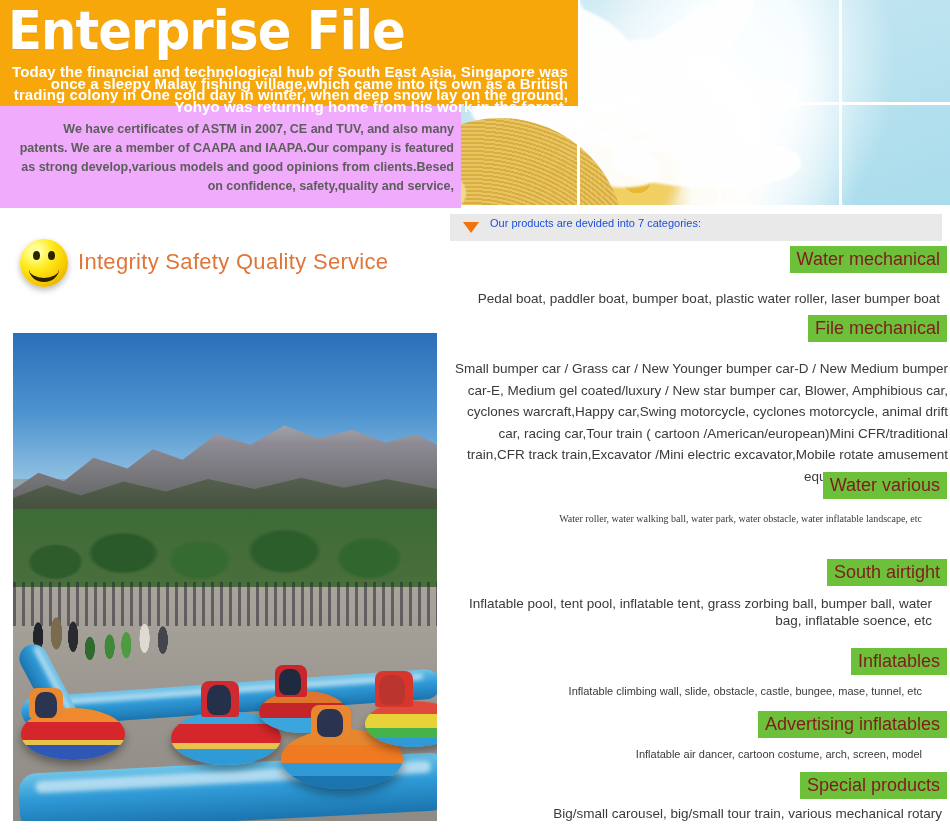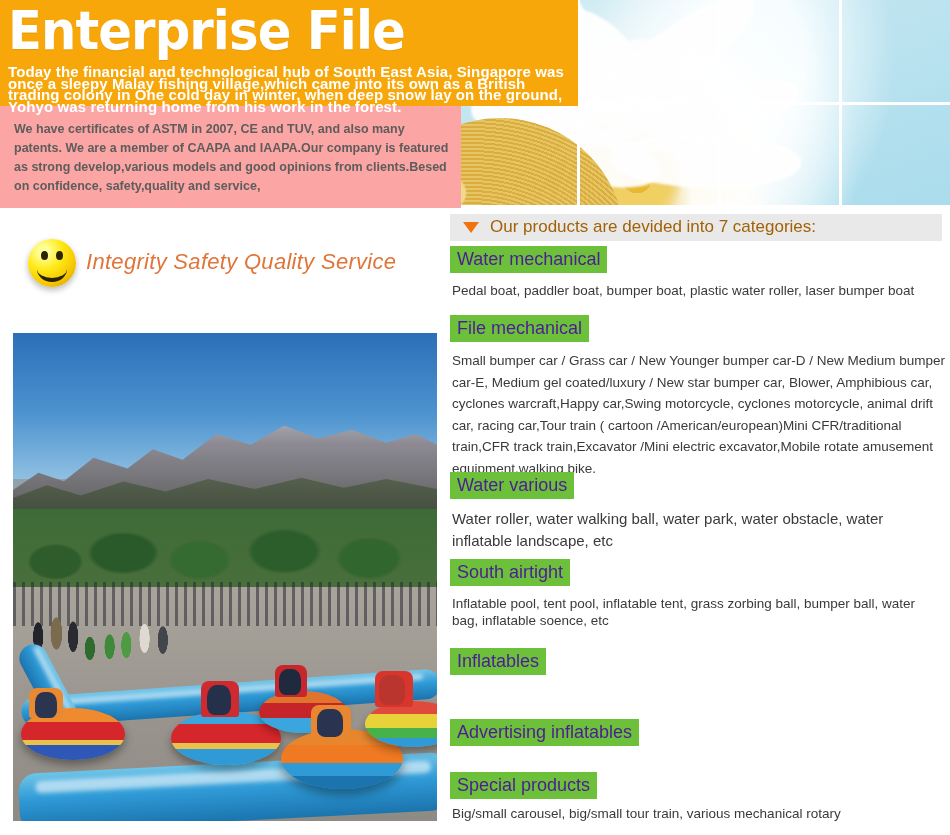--- a/index.html
+++ b/index.html
@@ -3,21 +3,21 @@
 <meta charset="utf-8">
 <style>
   html,body{margin:0;padding:0;}
   body{
     width:950px;height:835px;
     background:#ffffff;
     font-family:"Liberation Sans","DejaVu Sans",sans-serif;
     overflow:hidden;
     position:relative;
   }
-  #page{position:relative;width:950px;height:835px;overflow:hidden;background:#fff;}
+  #page{position:relative;width:950px;height:835px;overflow:hidden;background:#fff;text-align:right;}
 
   
   .banner{
     position:absolute;left:0;top:0;width:578px;height:106px;
     background:#f7a70a;
     z-index:5;
   }
   .banner-title{
     position:absolute;left:8px;top:1px;
     font-family:"DejaVu Sans","Liberation Sans",sans-serif;
@@ -61,31 +61,31 @@
       repeating-radial-gradient(circle at 38% 92%, #d9ad3f 0 2px, #e8c563 2px 4px),
       radial-gradient(circle at 38% 92%, #e3bd56 0 40%, #d9ae3c 60%, #c99a2c 100%);
   }
   .mosaic-grid-v,.mosaic-grid-h{position:absolute;background:#ffffff;}
   .mosaic-grid-v{width:3px;top:0;bottom:0;}
   .mosaic-grid-h{height:3px;left:0;right:0;}
 
   
   .cert-block{
     position:absolute;left:0;top:106px;width:461px;height:102px;
-    background:#fca5a5;
+    background:#f0abfc;
     text-decoration:underline;
   }
   .cert-text{
     position:absolute;left:14px;top:14px;width:440px;
     font-size:12.5px;color:#5d5d5b;line-height:19px;
     font-weight:bold;
   }
 
   
-  .smiley-row{position:absolute;left:8px;top:236px;width:445px;height:58px;font-style:italic;}
+  .smiley-row{position:absolute;left:0;top:236px;width:445px;height:58px;}
   .smiley{
     position:absolute;left:20px;top:3px;width:48px;height:48px;border-radius:50%;
     background:
       radial-gradient(circle at 33% 26%, #ffff9a 0 10%, #ffe918 38%, #f4c400 70%, #c98f00 100%);
     box-shadow:0 3px 6px rgba(0,0,0,.28);
   }
   .smiley .eye{
     position:absolute;width:7px;height:9px;border-radius:50%;
     background:#2b2200;top:12px;
   }
@@ -152,33 +152,33 @@
     position:absolute;left:3px;top:0;width:492px;height:27px;
     background:#e9e9e9;
   }
   .panel-header .tri{
     position:absolute;left:13px;top:8px;width:0;height:0;
     border-left:8px solid transparent;border-right:8px solid transparent;
     border-top:11px solid #f2720c;
   }
   .panel-header .ptxt{
     position:absolute;left:40px;top:3px;
-    font-size:17px;color:#a16207;white-space:nowrap;
+    font-size:11px;color:#1d4ed8;white-space:nowrap;
   }
   .cat{position:absolute;left:3px;width:497px;}
   .cat-badge{
     display:inline-block;
-    background:#6cc03a;color:#4c1d95;
+    background:#6cc03a;color:#7f1d1d;
     font-size:18px;line-height:24px;
     padding:1px 7px 2px 7px;
     white-space:nowrap;
   }
   .cat-desc{
     color:#3a3a3a;
-    margin-top:8px;
+    margin-top:16px;
     padding-left:2px;
   }
 </style>
 </head>
 <body>
 
 <div id="page">
 
   <div class="mosaic">
     <div class="mosaic-bg"></div>
@@ -273,34 +273,36 @@
       <div class="cat-desc" style="font-size:13.5px;line-height:20px;width:488px;">Pedal boat, paddler boat, bumper boat, plastic water roller, laser bumper boat</div>
     </div>
 
     <div class="cat" style="top:101px;">
       <span class="cat-badge">File mechanical</span>
       <div class="cat-desc" style="font-size:13.5px;line-height:21.5px;width:496px;">Small bumper car / Grass car / New Younger  bumper car-D / New Medium bumper car-E, Medium gel coated/luxury / New star bumper car, Blower, Amphibious car, cyclones warcraft,Happy car,Swing motorcycle, cyclones motorcycle, animal drift car, racing car,Tour train ( cartoon /American/european)Mini CFR/traditional train,CFR track train,Excavator /Mini electric excavator,Mobile rotate amusement equipment,walking bike.</div>
     </div>
 
     <div class="cat" style="top:258px;">
       <span class="cat-badge">Water various</span>
-      <div class="cat-desc" style="font-size:15px;line-height:22px;width:470px;margin-top:9px;">Water roller, water walking ball, water park, water obstacle, water inflatable landscape, etc</div>
+      <div class="cat-desc" style="font-size:10px;line-height:22px;width:470px;margin-top:9px;font-family:Liberation Serif, serif;">Water roller, water walking ball, water park, water obstacle, water inflatable landscape, etc</div>
     </div>
 
     <div class="cat" style="top:345px;">
       <span class="cat-badge">South airtight</span>
       <div class="cat-desc" style="font-size:13.5px;line-height:17px;width:480px;margin-top:9px;">Inflatable pool, tent pool, inflatable tent, grass zorbing ball, bumper ball, water bag, inflatable soence, etc</div>
     </div>
 
     <div class="cat" style="top:434px;">
       <span class="cat-badge">Inflatables</span>
-    </div>
-
-    <div class="cat" style="top:497px;margin-top:8px;">
+      <div class="cat-desc" style="font-size:11px;line-height:18px;width:470px;margin-top:7px;">Inflatable climbing wall, slide, obstacle, castle, bungee, mase, tunnel, etc</div>
+    </div>
+
+    <div class="cat" style="top:497px;">
       <span class="cat-badge">Advertising inflatables</span>
+      <div class="cat-desc" style="font-size:11px;line-height:18px;width:470px;margin-top:7px;">Inflatable air dancer, cartoon costume, arch, screen, model</div>
     </div>
 
     <div class="cat" style="top:558px;">
       <span class="cat-badge">Special products</span>
       <div class="cat-desc" style="font-size:13.5px;line-height:20px;width:490px;margin-top:5px;">Big/small carousel, big/small tour train, various mechanical rotary</div>
     </div>
 
   </div>
 </div>
 

